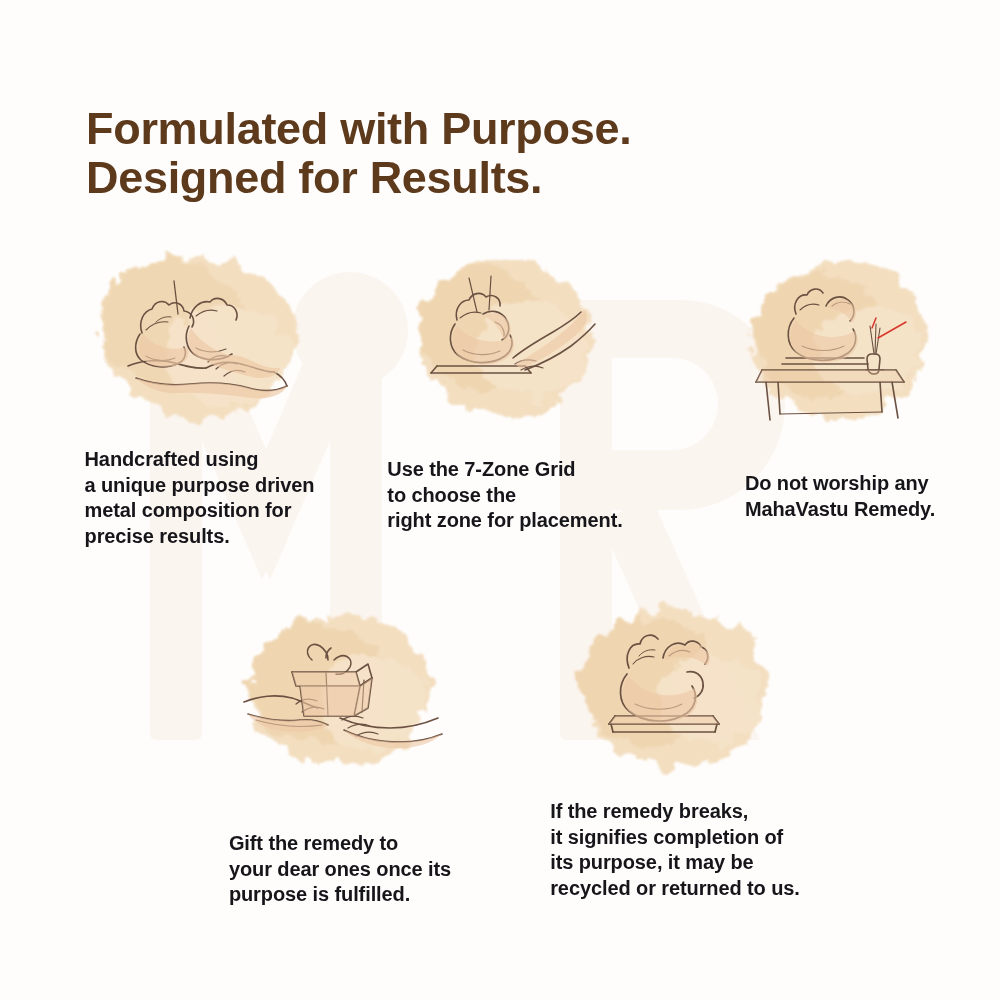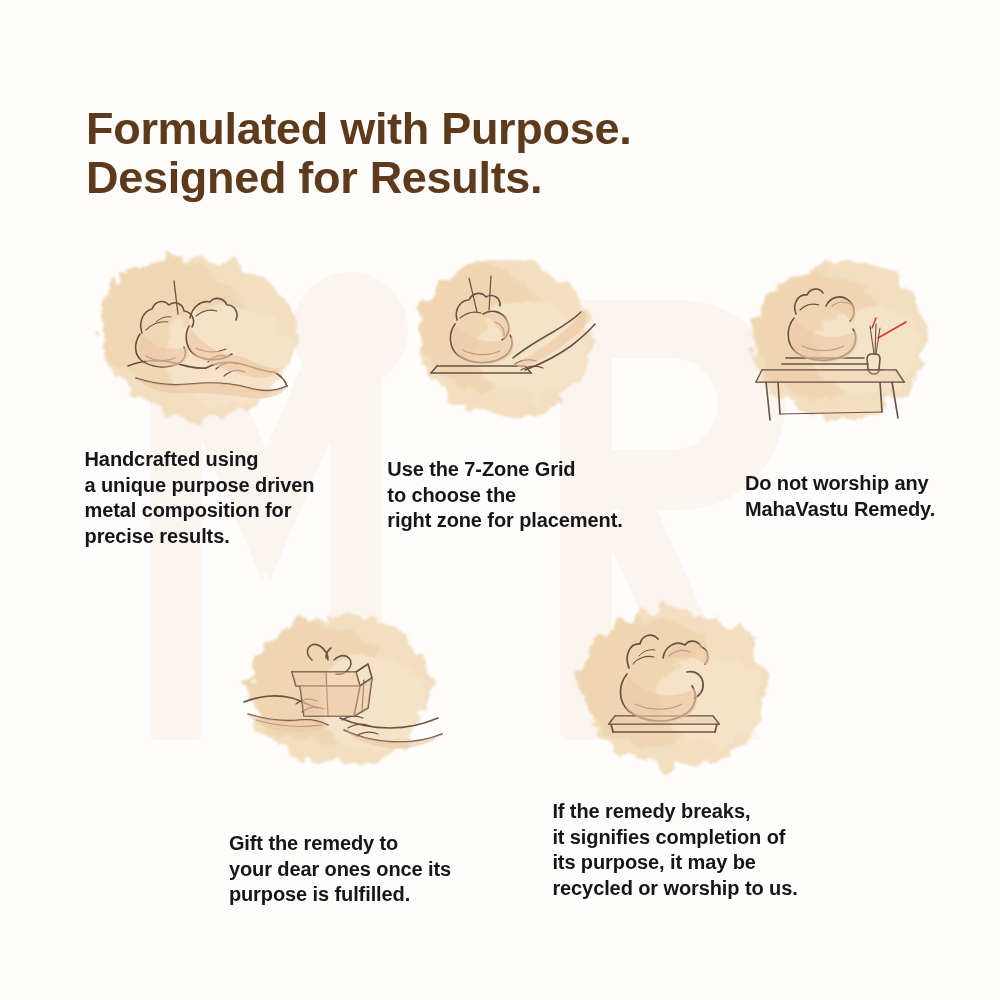--- a/index.html
+++ b/index.html
@@ -379,16 +379,16 @@
         <g fill="#eec9a6" opacity="0.62" stroke="none">
           <path d="M94 88 c-9 11 -9 28 2 37 c16 13 42 13 58 2 c9 -7 11 -18 5 -27 c-18 12 -48 10 -65 -12 z"></path>
           <path d="M130 72 c2 -12 13 -18 22 -13 c4 -6 13 -5 16 2 c7 2 9 11 4 17 c-8 -9 -26 -12 -42 -6 z"></path>
           <path d="M80 128 L178 128 L184 136 L74 136 z" opacity="0.55"></path>
         </g>
       </svg>
     </div>
     <div class="caption">If the remedy breaks,
 it signifies completion of
 its purpose, it may be
-recycled or worship to us.</div>
+recycled or returned to us.</div>
   </div>
 
 </div>
 
 </body></html>

